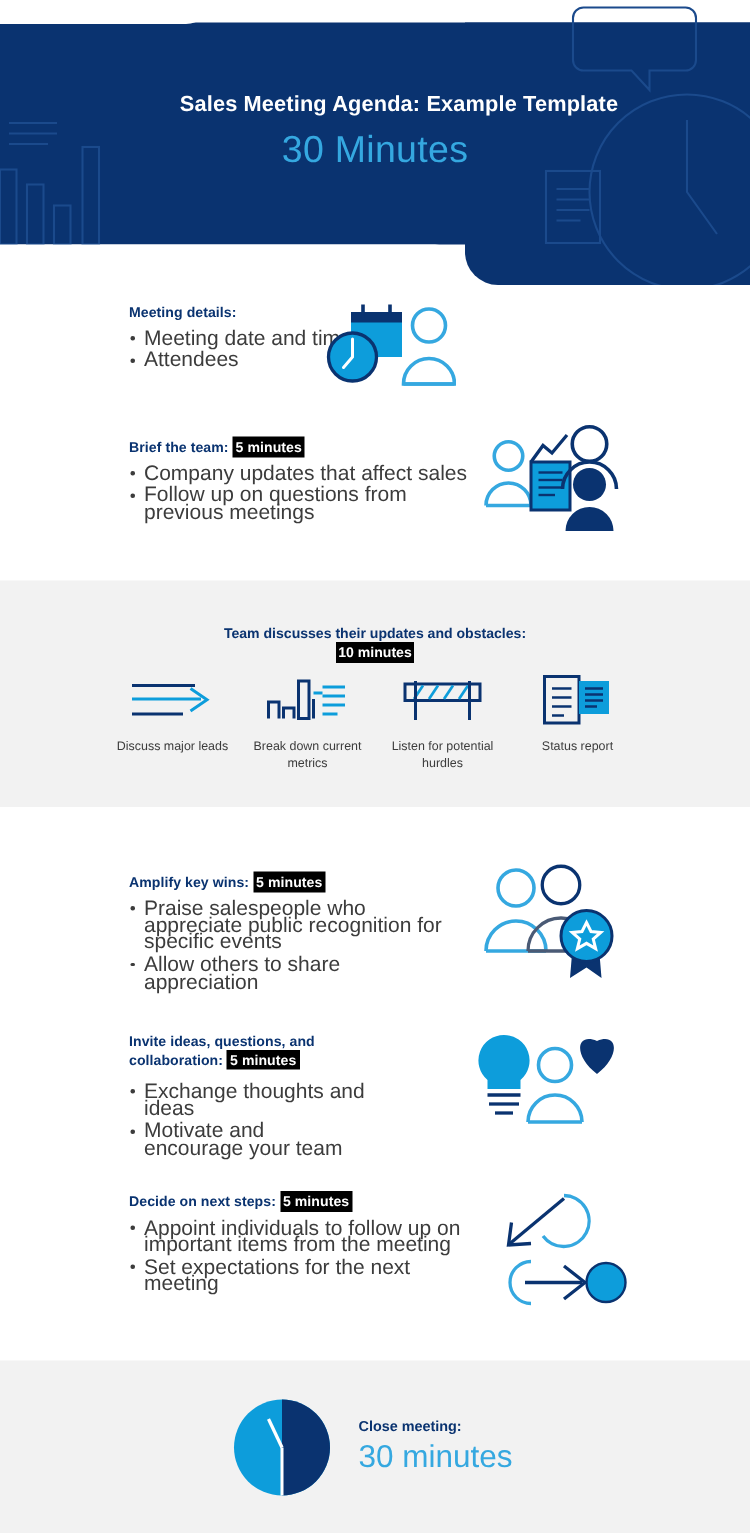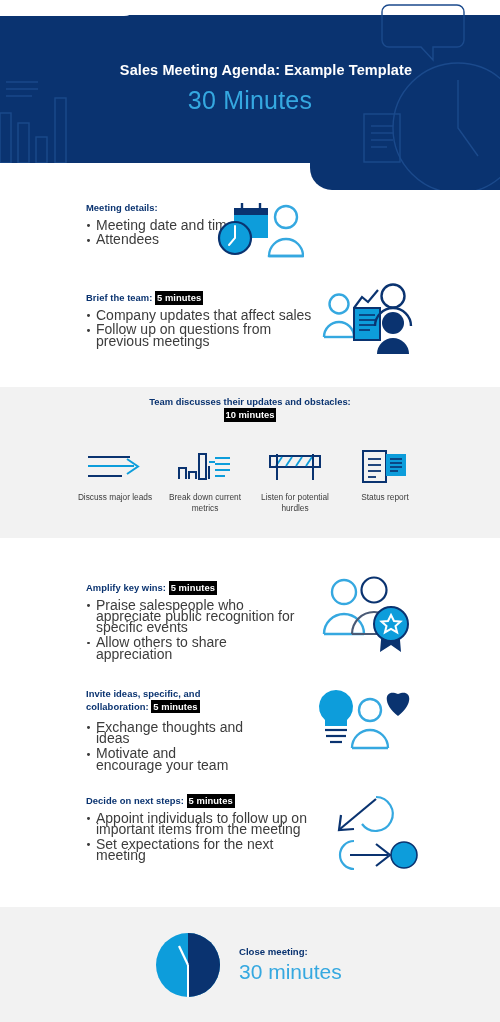--- a/index.html
+++ b/index.html
@@ -136,21 +136,21 @@
     left: 1px; top: 4.4px;
     width: 2.8px; height: 2.8px;
     border-radius: 50%;
     background: #3c3c3c;
   }
   .block-icon { position: absolute; }
 
   
   .mid-heading {
     position: absolute;
-    left: 0; top: 395px;
+    left: 0; top: 415px;
     width: 500px;
     text-align: center;
     color: #0a3370;
     font-size: 9.4px;
     font-weight: bold;
     line-height: 13px;
   }
   .mid-items {
     position: absolute;
     left: 70px; top: 448px;
@@ -397,21 +397,21 @@
       <path d="M60 56 l-2 24 l11 -7 l10 7 l-2 -24 z" fill="#0a3370"></path>
 
       <circle cx="69" cy="52" r="17" fill="#0d9ddb" stroke="#0a3370" stroke-width="2"></circle>
       <path d="M69 43 l3 6 l6.5 0.6 l-5 4.4 l1.6 6.4 l-6.1 -3.5 l-6.1 3.5 l1.6 -6.4 l-5 -4.4 l6.5 -0.6 z" fill="none" stroke="#ffffff" stroke-width="2"></path>
     </svg>
   </div>
 
   <div class="block" style="top:688px;">
     <div class="block-text" style="width:160px;">
       <div class="block-heading">
-        <span>Invite ideas, specific, and collaboration:</span>
+        <span>Invite ideas, questions, and collaboration:</span>
         <span class="hl">5 minutes</span>
       </div>
       <ul class="bullets" style="margin-top:9px;">
         <li>Exchange thoughts and ideas</li>
         <li>Motivate and encourage your team</li>
       </ul>
     </div>
     <svg class="block-icon" style="left:312px; top:-2px;" width="100" height="72" viewBox="0 0 100 72">
 
       <path d="M24 4 a17 17 0 0 1 11 30 v6 h-22 v-6 a17 17 0 0 1 11 -30 z" fill="#0d9ddb"></path>

